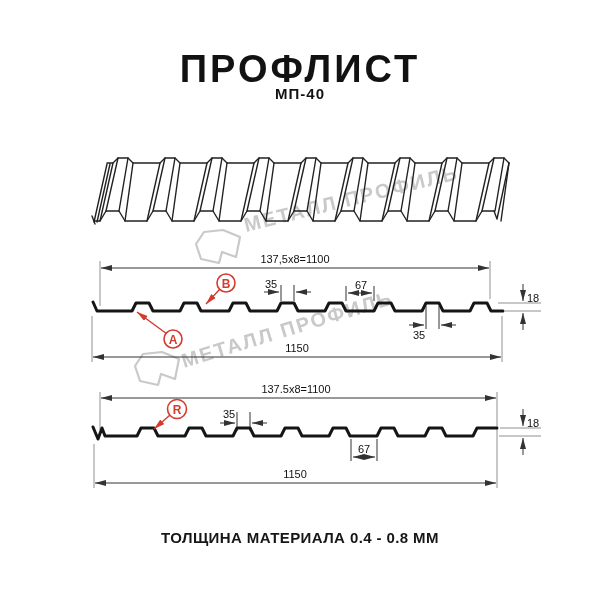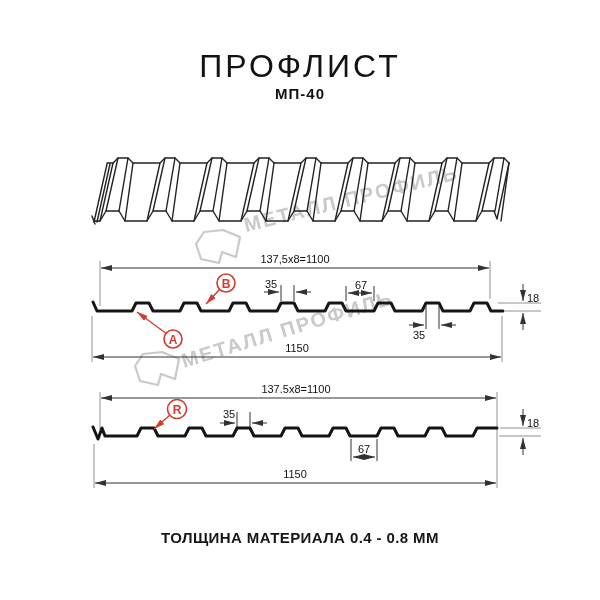--- a/index.html
+++ b/index.html
@@ -2,21 +2,21 @@
 <html><head>
 <meta charset="utf-8">
 <style>
   html,body{margin:0;padding:0;background:#fff;}
   #canvas{
     position:relative;width:600px;height:600px;background:#ffffff;
     font-family:"Liberation Sans", sans-serif;color:#111;overflow:hidden;
   }
   .title{
     position:absolute;top:48px;left:0;width:600px;text-align:center;
-    font-size:32px;font-weight:400;letter-spacing:3px;color:#121212;
+    font-size:38px;font-weight:700;letter-spacing:3px;color:#121212;
   }
   .subtitle{
     position:absolute;top:85px;left:0;width:600px;text-align:center;
     font-size:15px;font-weight:700;letter-spacing:1px;color:#121212;
   }
   .footer{
     position:absolute;top:529px;left:0;width:600px;text-align:center;
     font-size:15px;font-weight:700;letter-spacing:.4px;color:#161616;
   }
   svg{position:absolute;top:0;left:0;}

